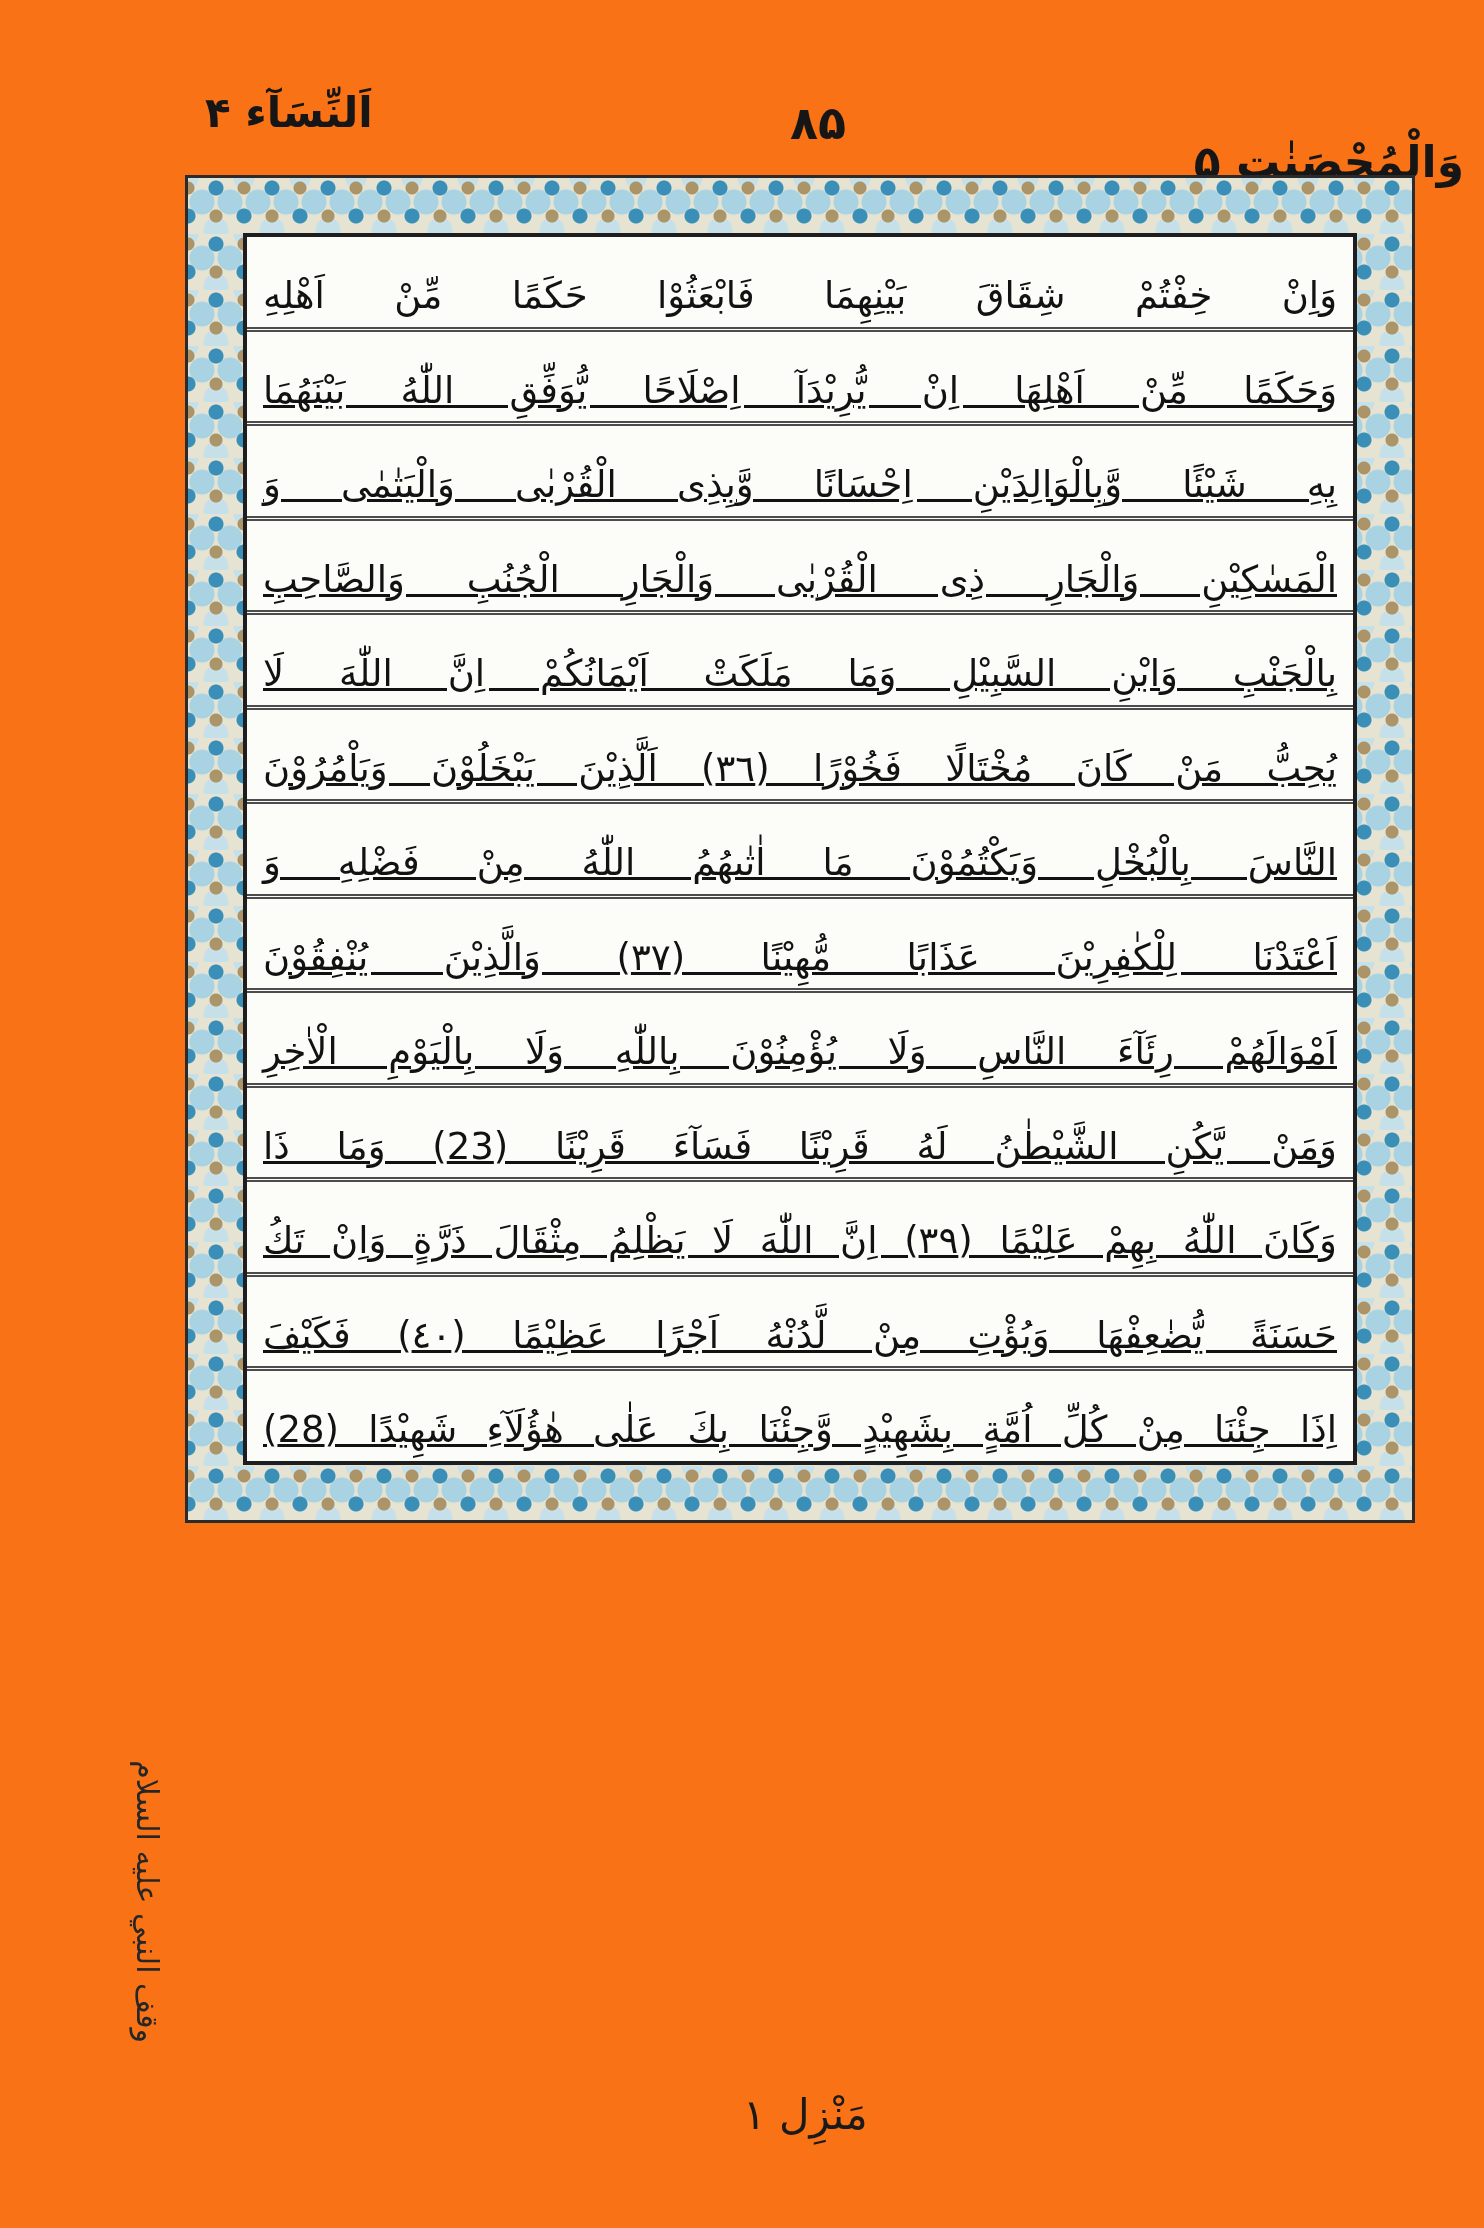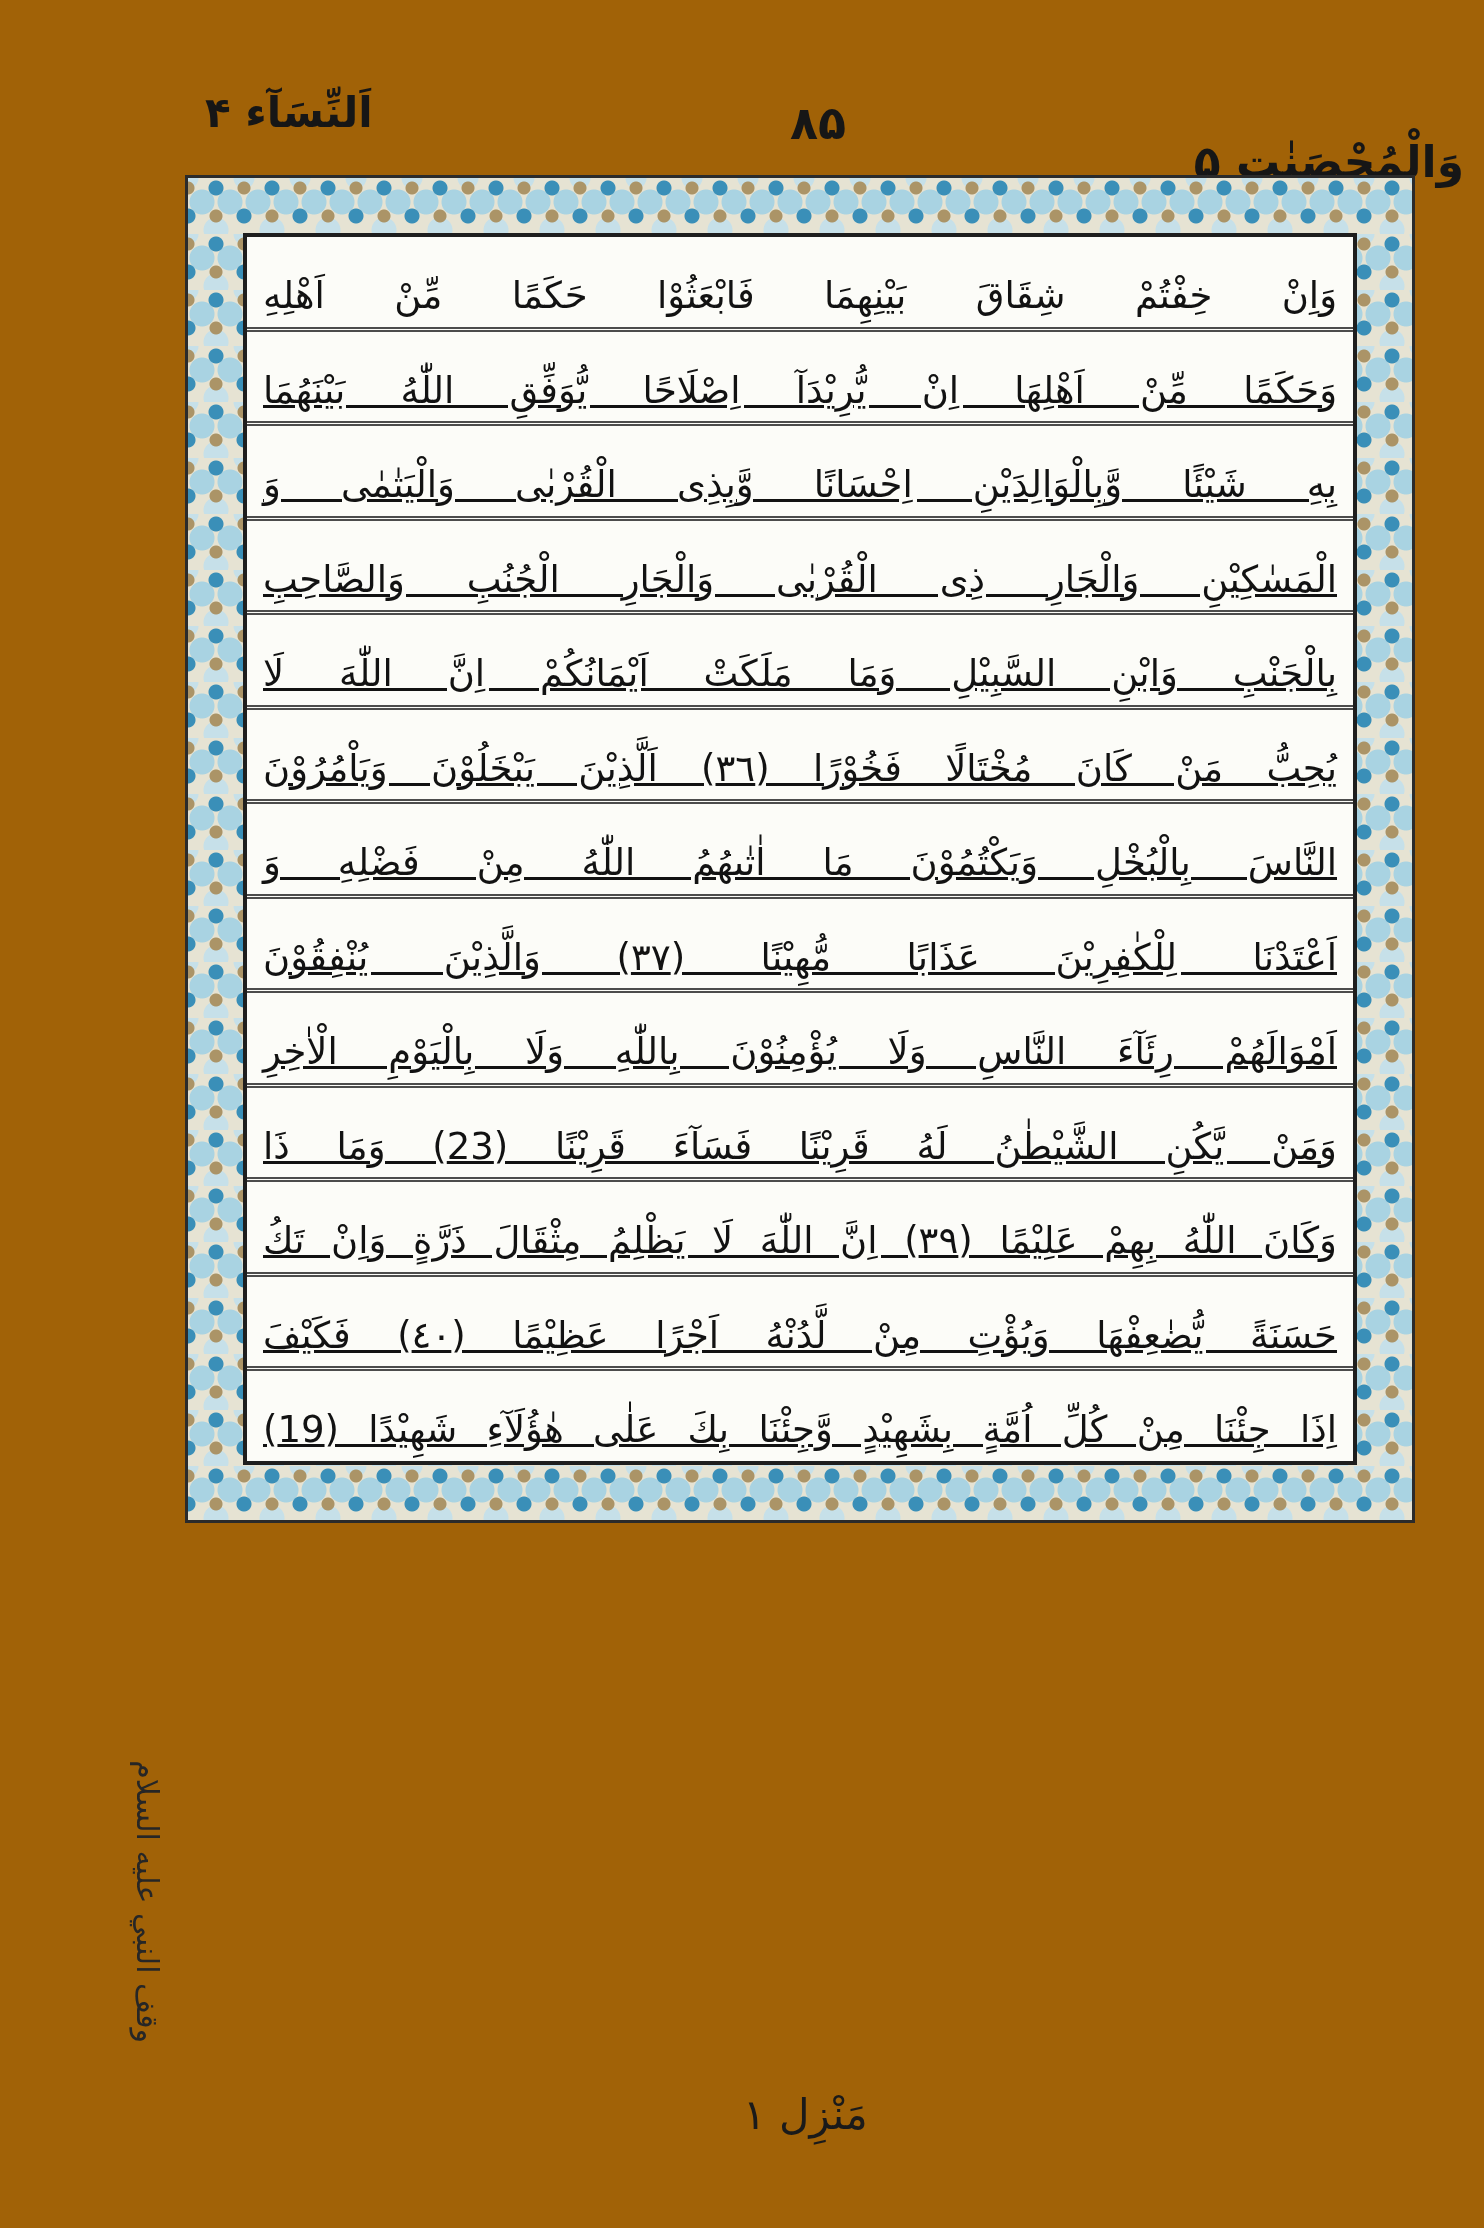--- a/index.html
+++ b/index.html
@@ -1,19 +1,19 @@
 <!DOCTYPE html>
 <html lang="ar"><head>
 <meta charset="utf-8">
 <style>
   html,body{margin:0;padding:0;}
   .page{
     position:relative;
     width:1484px;height:2228px;
-    background:#a16207;
+    background:#f97316;
     font-family:"DejaVu Sans",sans-serif;
     overflow:hidden;
   }
   
   .hdr{
     position:absolute;
     direction:rtl;
     color:#161616;
     font-weight:bold;
     white-space:nowrap;
@@ -103,21 +103,21 @@
       <div class="line">بِهِ شَيْئًا وَّبِالْوَالِدَيْنِ اِحْسَانًا وَّبِذِى الْقُرْبٰى وَالْيَتٰمٰى وَ</div>
       <div class="line">الْمَسٰكِيْنِ وَالْجَارِ ذِى الْقُرْبٰى وَالْجَارِ الْجُنُبِ وَالصَّاحِبِ</div>
       <div class="line">بِالْجَنْبِ وَابْنِ السَّبِيْلِ وَمَا مَلَكَتْ اَيْمَانُكُمْ اِنَّ اللّٰهَ لَا</div>
       <div class="line">يُحِبُّ مَنْ كَانَ مُخْتَالًا فَخُوْرًا (٣٦) اَلَّذِيْنَ يَبْخَلُوْنَ وَيَاْمُرُوْنَ</div>
       <div class="line">النَّاسَ بِالْبُخْلِ وَيَكْتُمُوْنَ مَا اٰتٰىهُمُ اللّٰهُ مِنْ فَضْلِهِ وَ</div>
       <div class="line">اَعْتَدْنَا لِلْكٰفِرِيْنَ عَذَابًا مُّهِيْنًا (٣٧) وَالَّذِيْنَ يُنْفِقُوْنَ</div>
       <div class="line">اَمْوَالَهُمْ رِئَآءَ النَّاسِ وَلَا يُؤْمِنُوْنَ بِاللّٰهِ وَلَا بِالْيَوْمِ الْاٰخِرِ</div>
       <div class="line">وَمَنْ يَّكُنِ الشَّيْطٰنُ لَهُ قَرِيْنًا فَسَآءَ قَرِيْنًا (23) وَمَا ذَا</div>
       <div class="line">وَكَانَ اللّٰهُ بِهِمْ عَلِيْمًا (٣٩) اِنَّ اللّٰهَ لَا يَظْلِمُ مِثْقَالَ ذَرَّةٍ وَاِنْ تَكُ</div>
       <div class="line">حَسَنَةً يُّضٰعِفْهَا وَيُؤْتِ مِنْ لَّدُنْهُ اَجْرًا عَظِيْمًا (٤٠) فَكَيْفَ</div>
-      <div class="line">اِذَا جِئْنَا مِنْ كُلِّ اُمَّةٍ بِشَهِيْدٍ وَّجِئْنَا بِكَ عَلٰى هٰؤُلَآءِ شَهِيْدًا (19)</div>
+      <div class="line">اِذَا جِئْنَا مِنْ كُلِّ اُمَّةٍ بِشَهِيْدٍ وَّجِئْنَا بِكَ عَلٰى هٰؤُلَآءِ شَهِيْدًا (28)</div>
     </div>
   </div>
 
   <div class="margin-note">وقف النبي عليه السلام</div>
 
   <div class="manzil">مَنْزِل ١</div>
 
 </div>
 
 </body></html>

